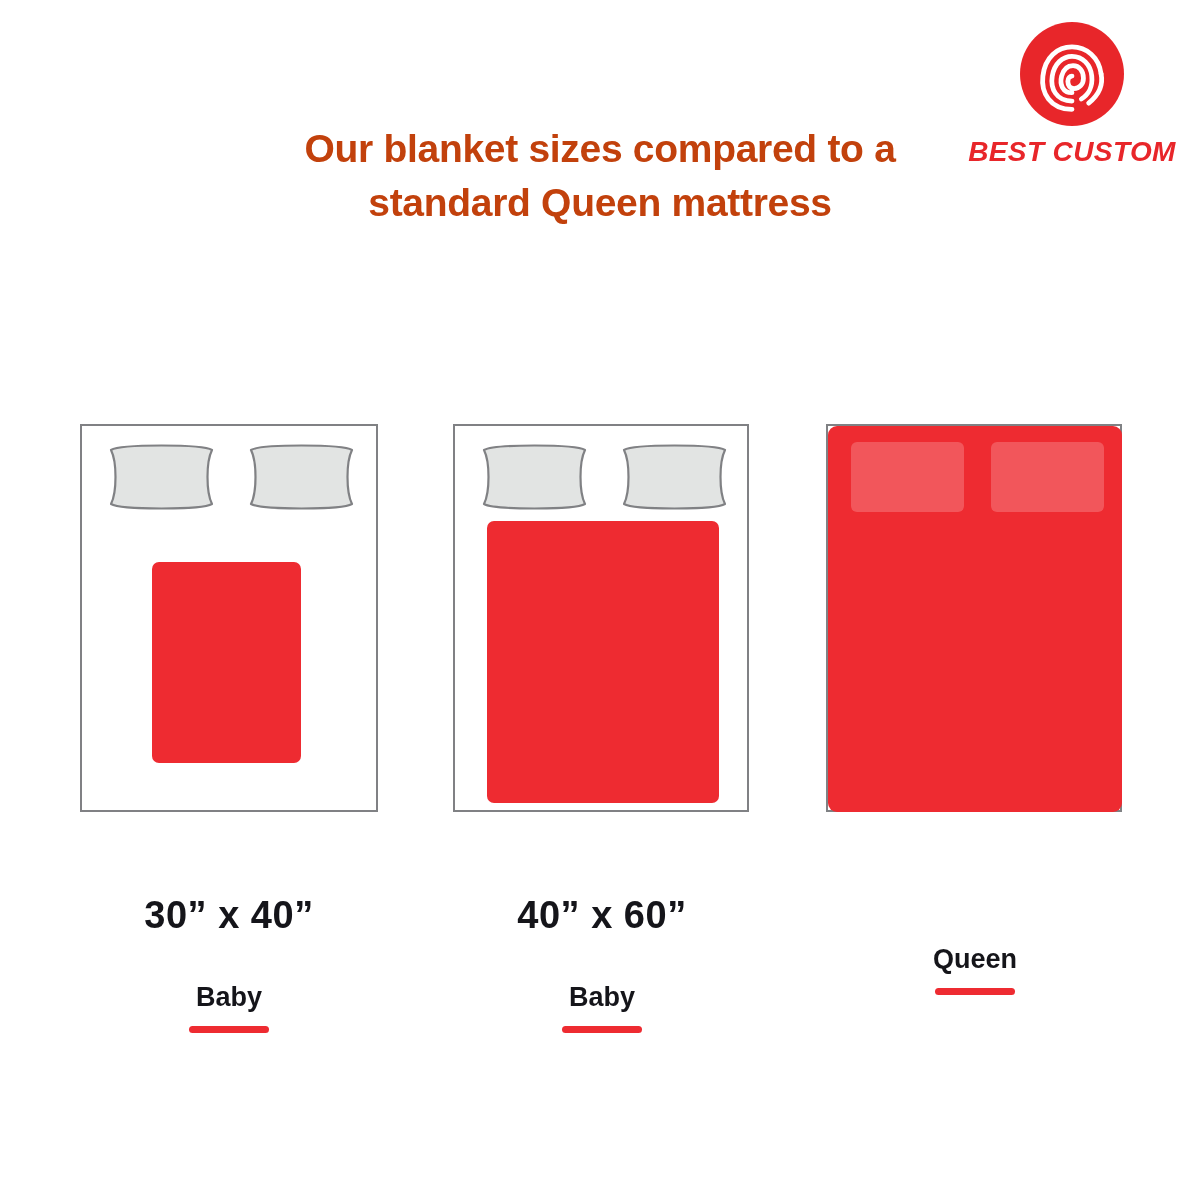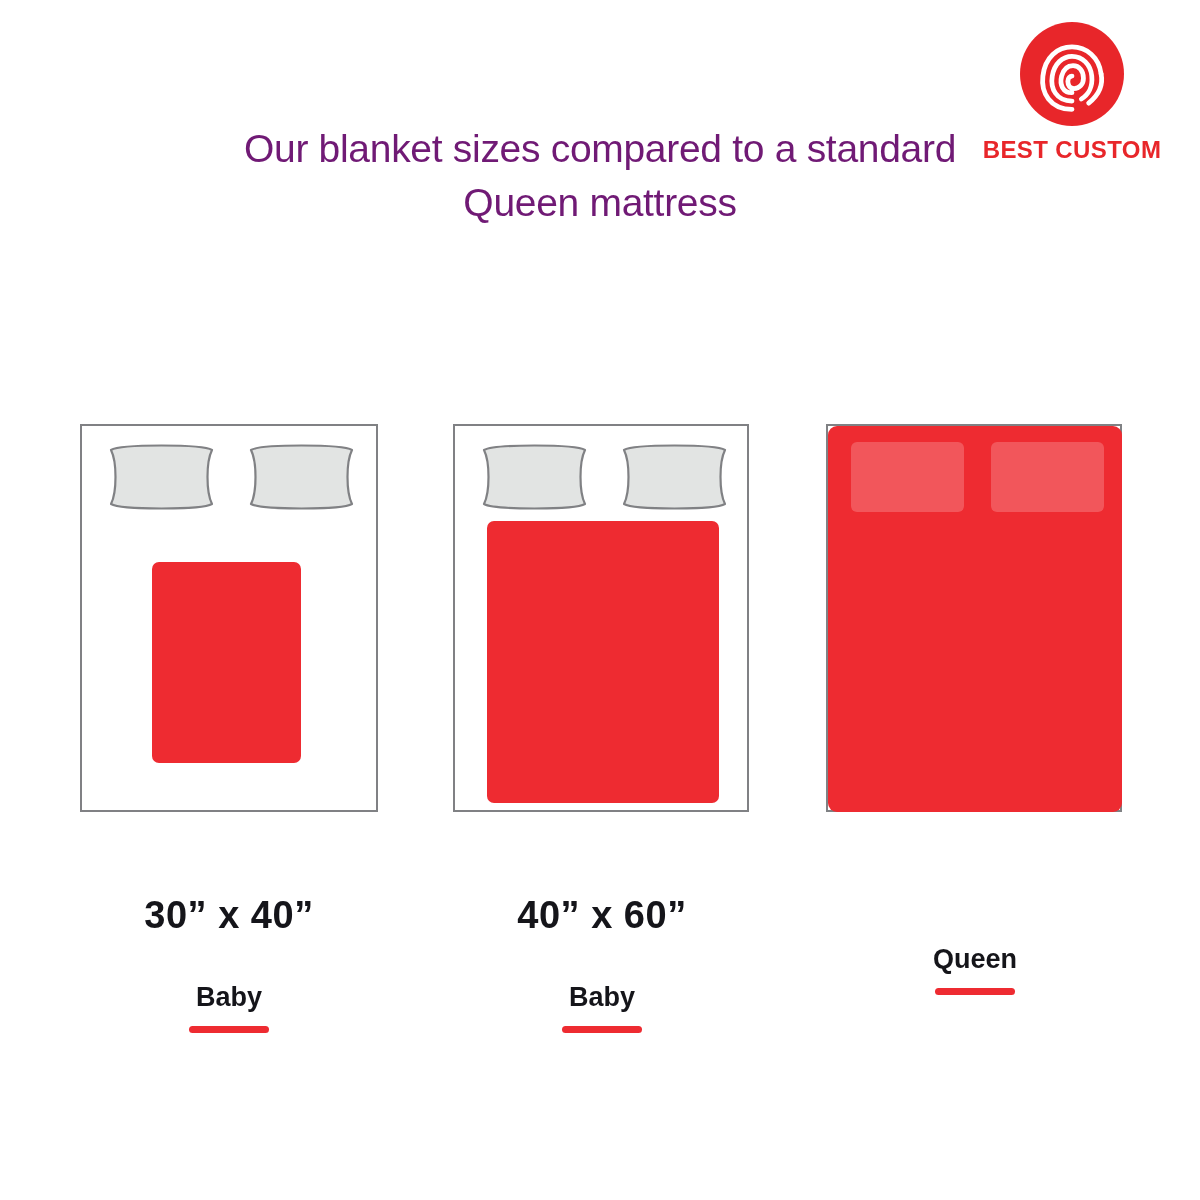--- a/index.html
+++ b/index.html
@@ -32,25 +32,26 @@
     border-radius: 50%;
     background: #E8262A;
     display: flex;
     align-items: center;
     justify-content: center;
   }
   .logo-mark svg { display: block; }
   .logo-text {
     margin-top: 10px;
     color: #E8262A;
-    font-size: 24px;
+    font-size: 28px;
     font-weight: bold;
     letter-spacing: 0.4px;
     white-space: nowrap;
     font-family: "Liberation Sans", sans-serif;
+    font-style: italic;
   }
 
   
   .header {
     position: absolute;
     top: 96px;
     left: 0;
     width: 1200px;
     text-align: center;
   }
@@ -58,23 +59,23 @@
     font-size: 88px;
     font-weight: bold;
     letter-spacing: -2px;
     line-height: 1.0;
     color: #15151a;
     margin: 0;
   }
   .subtitle {
     margin: 26px auto 0 auto;
     font-size: 39px;
-    font-weight: normal;
+    font-weight: bold;
     line-height: 1.38;
-    color: #701a75;
+    color: #c2410c;
     width: 760px;
     letter-spacing: -0.3px;
   }
 
   
   .beds {
     position: absolute;
     top: 424px;
     left: 0;
     width: 1200px;

